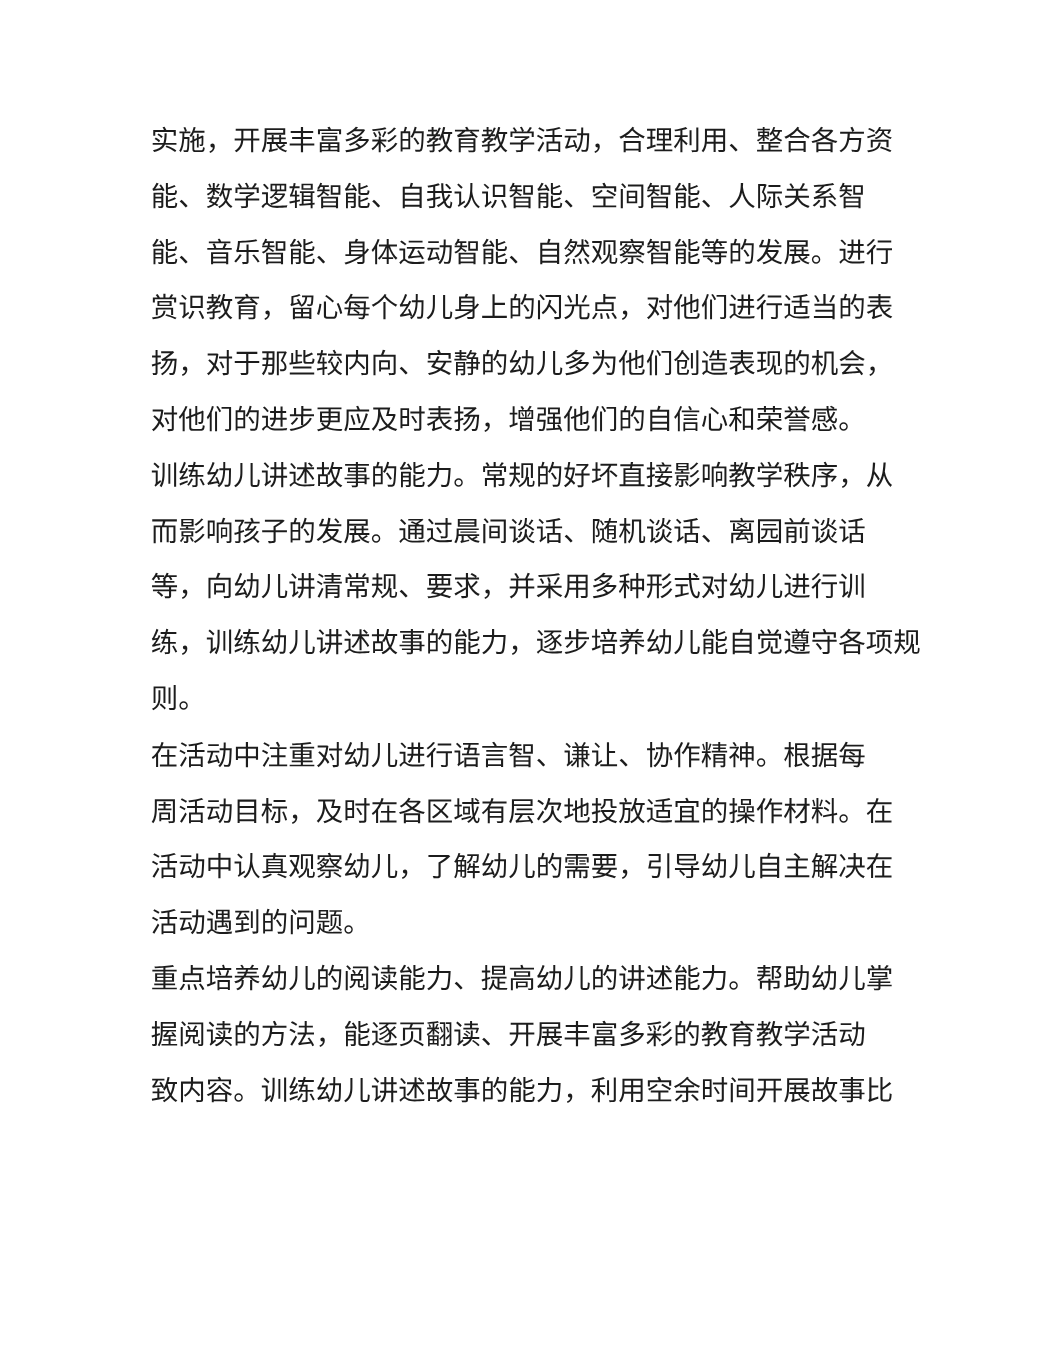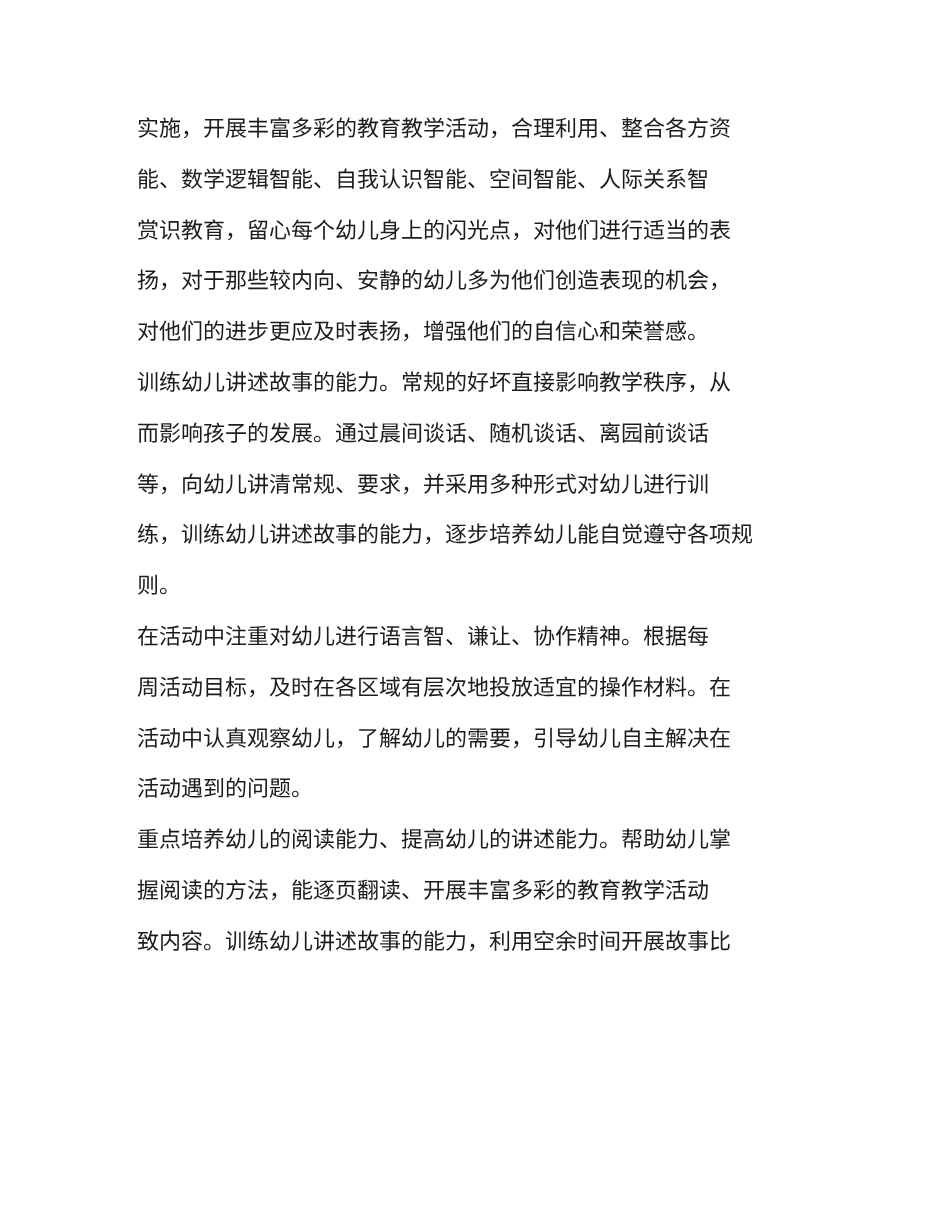--- a/index.html
+++ b/index.html
@@ -17,38 +17,39 @@
     width: 950px;
     height: 1229px;
     background: var(--page-bg, #ffffff);
     font-family: "Liberation Serif", "DejaVu Serif", serif;
   }
   .textblock {
     position: absolute;
     left: 137px;
     top: 104px;
     width: 678px;
-    font-size: 22px;
+    font-size: 25px;
     line-height: 50.8px;
     color: var(--text-color, #1c1c1c);
     text-align: left;
   }
   .line {
     height: 50.8px;
     white-space: nowrap;
     letter-spacing: 0;
   }
 </style>
 </head>
 <body>
 
 <div class="page">
   <div class="textblock">
     <div class="line">实施，开展丰富多彩的教育教学活动，合理利用、整合各方资</div>
     <div class="line">能、数学逻辑智能、自我认识智能、空间智能、人际关系智</div>
+    <div class="line">能、音乐智能、身体运动智能、自然观察智能等的发展。进行</div>
     <div class="line">赏识教育，留心每个幼儿身上的闪光点，对他们进行适当的表</div>
     <div class="line">扬，对于那些较内向、安静的幼儿多为他们创造表现的机会，</div>
     <div class="line">对他们的进步更应及时表扬，增强他们的自信心和荣誉感。</div>
     <div class="line">训练幼儿讲述故事的能力。常规的好坏直接影响教学秩序，从</div>
     <div class="line">而影响孩子的发展。通过晨间谈话、随机谈话、离园前谈话</div>
     <div class="line">等，向幼儿讲清常规、要求，并采用多种形式对幼儿进行训</div>
     <div class="line">练，训练幼儿讲述故事的能力，逐步培养幼儿能自觉遵守各项规</div>
     <div class="line">则。</div>
     <div class="line">在活动中注重对幼儿进行语言智、谦让、协作精神。根据每</div>
     <div class="line">周活动目标，及时在各区域有层次地投放适宜的操作材料。在</div>

